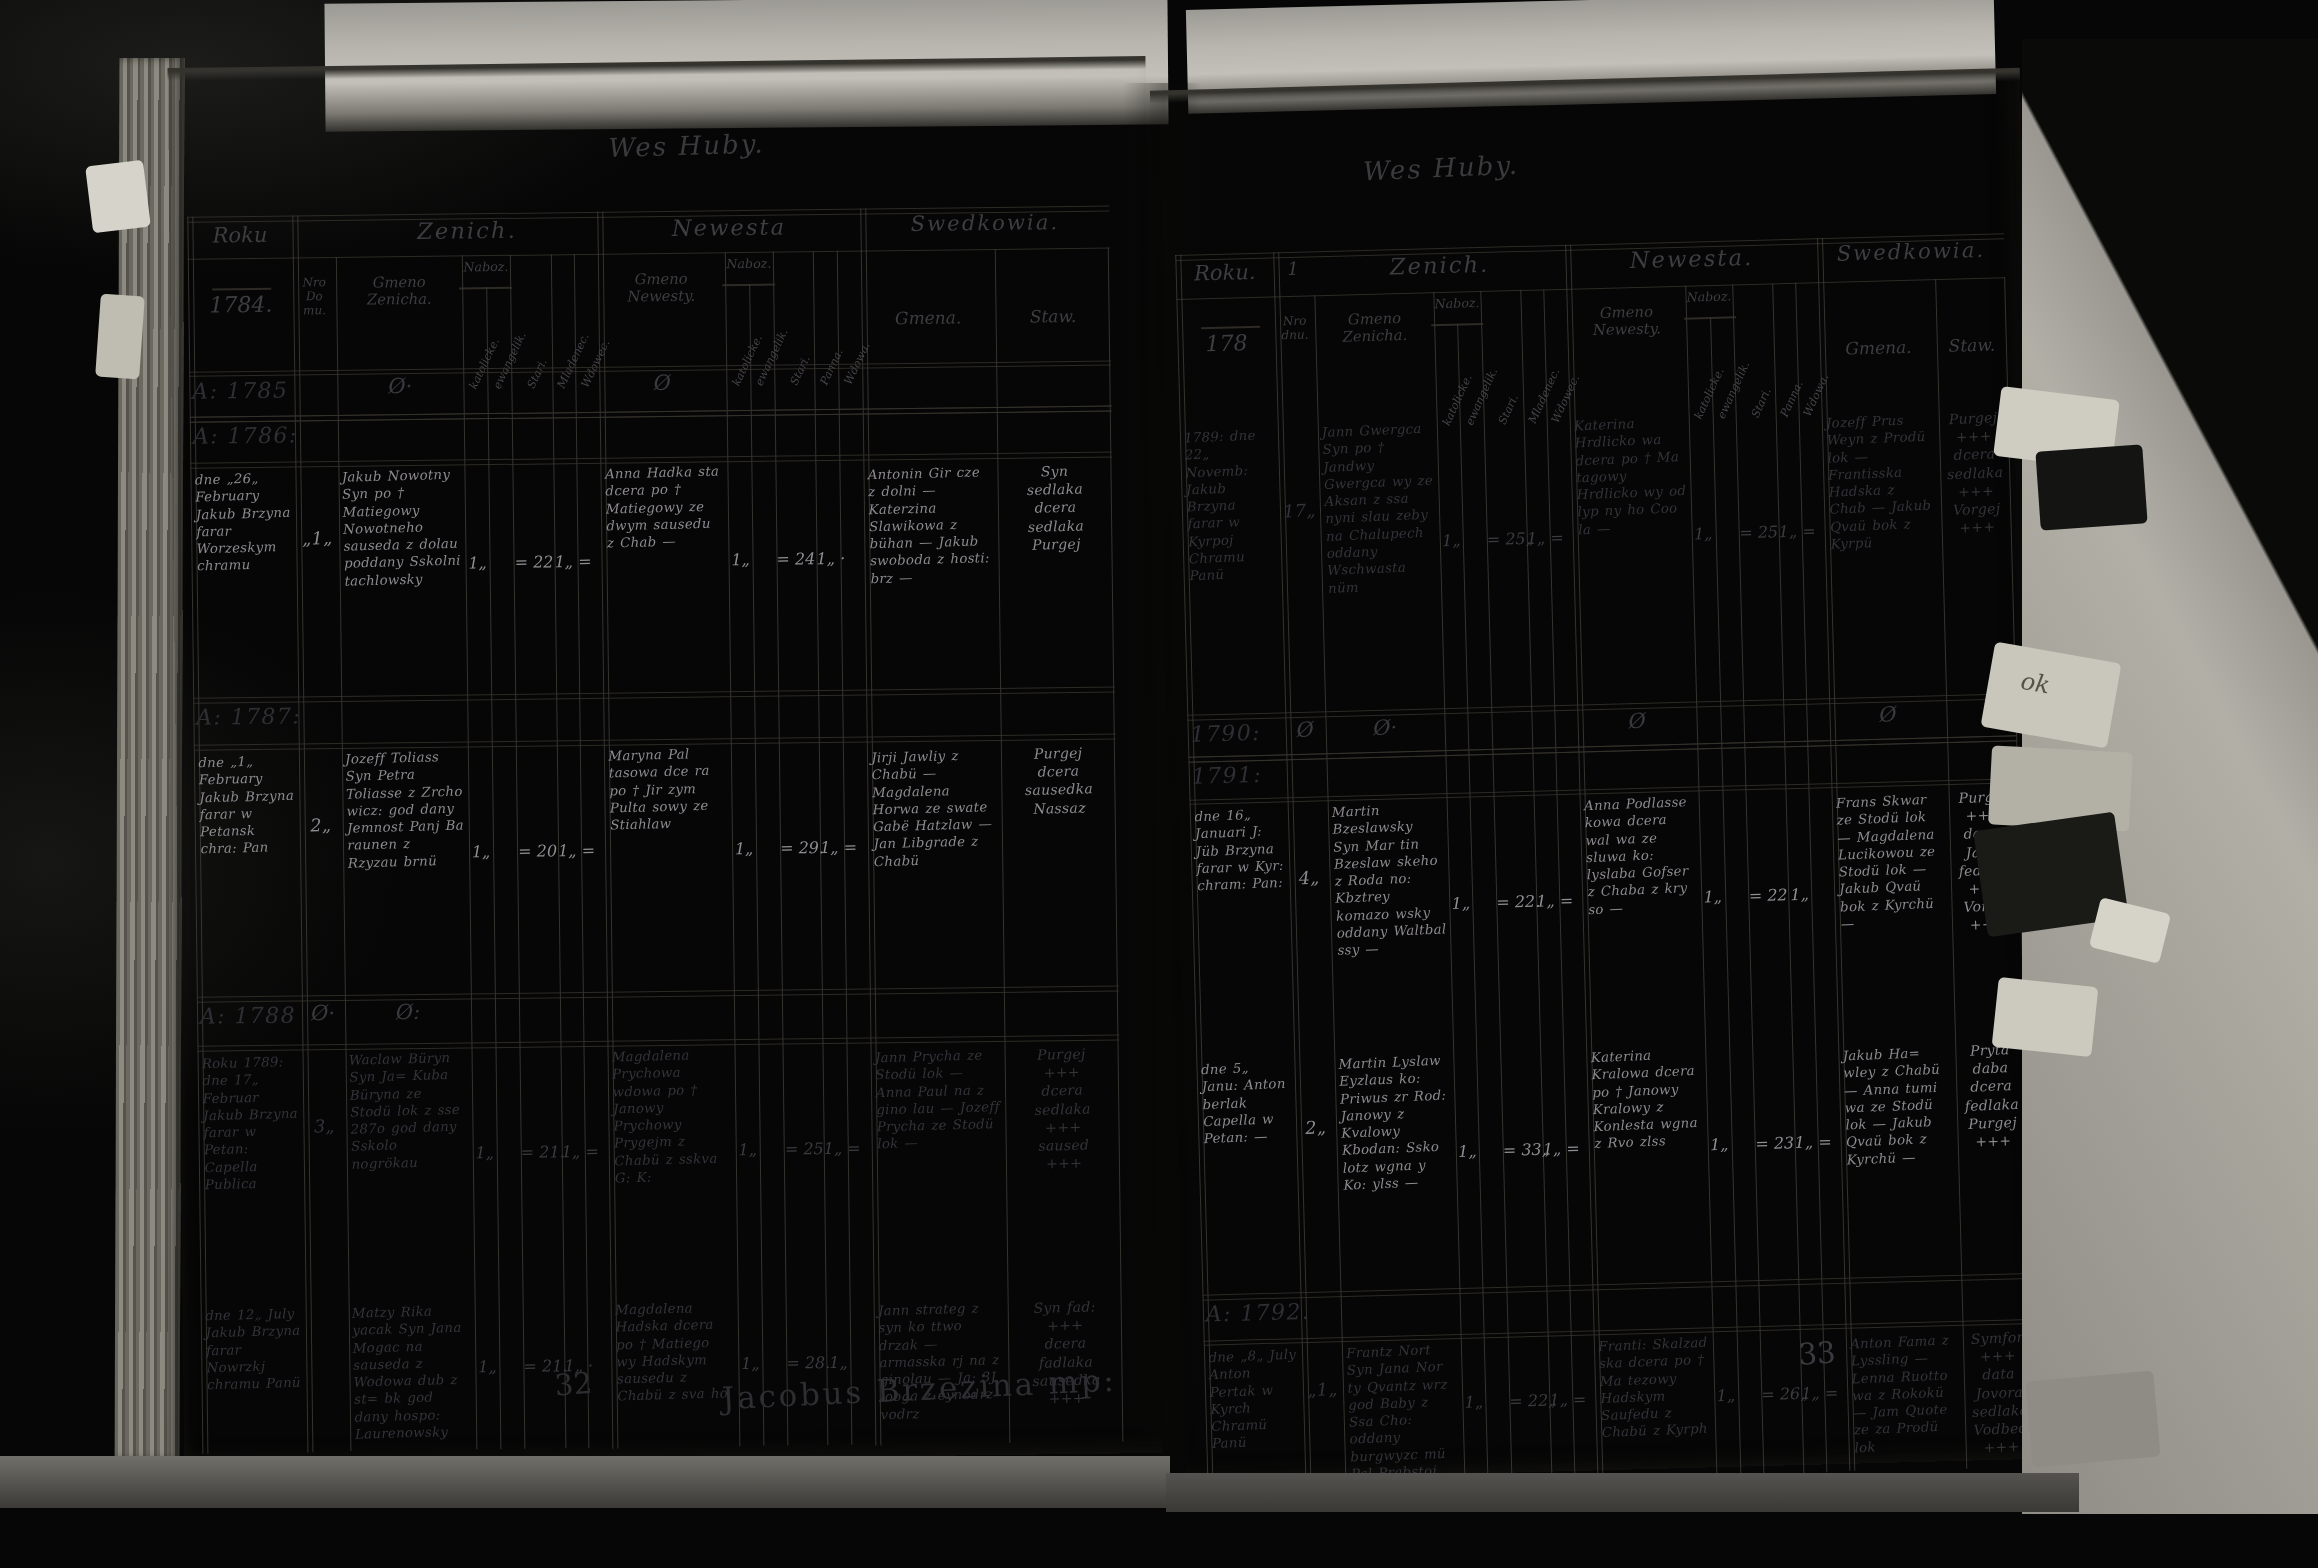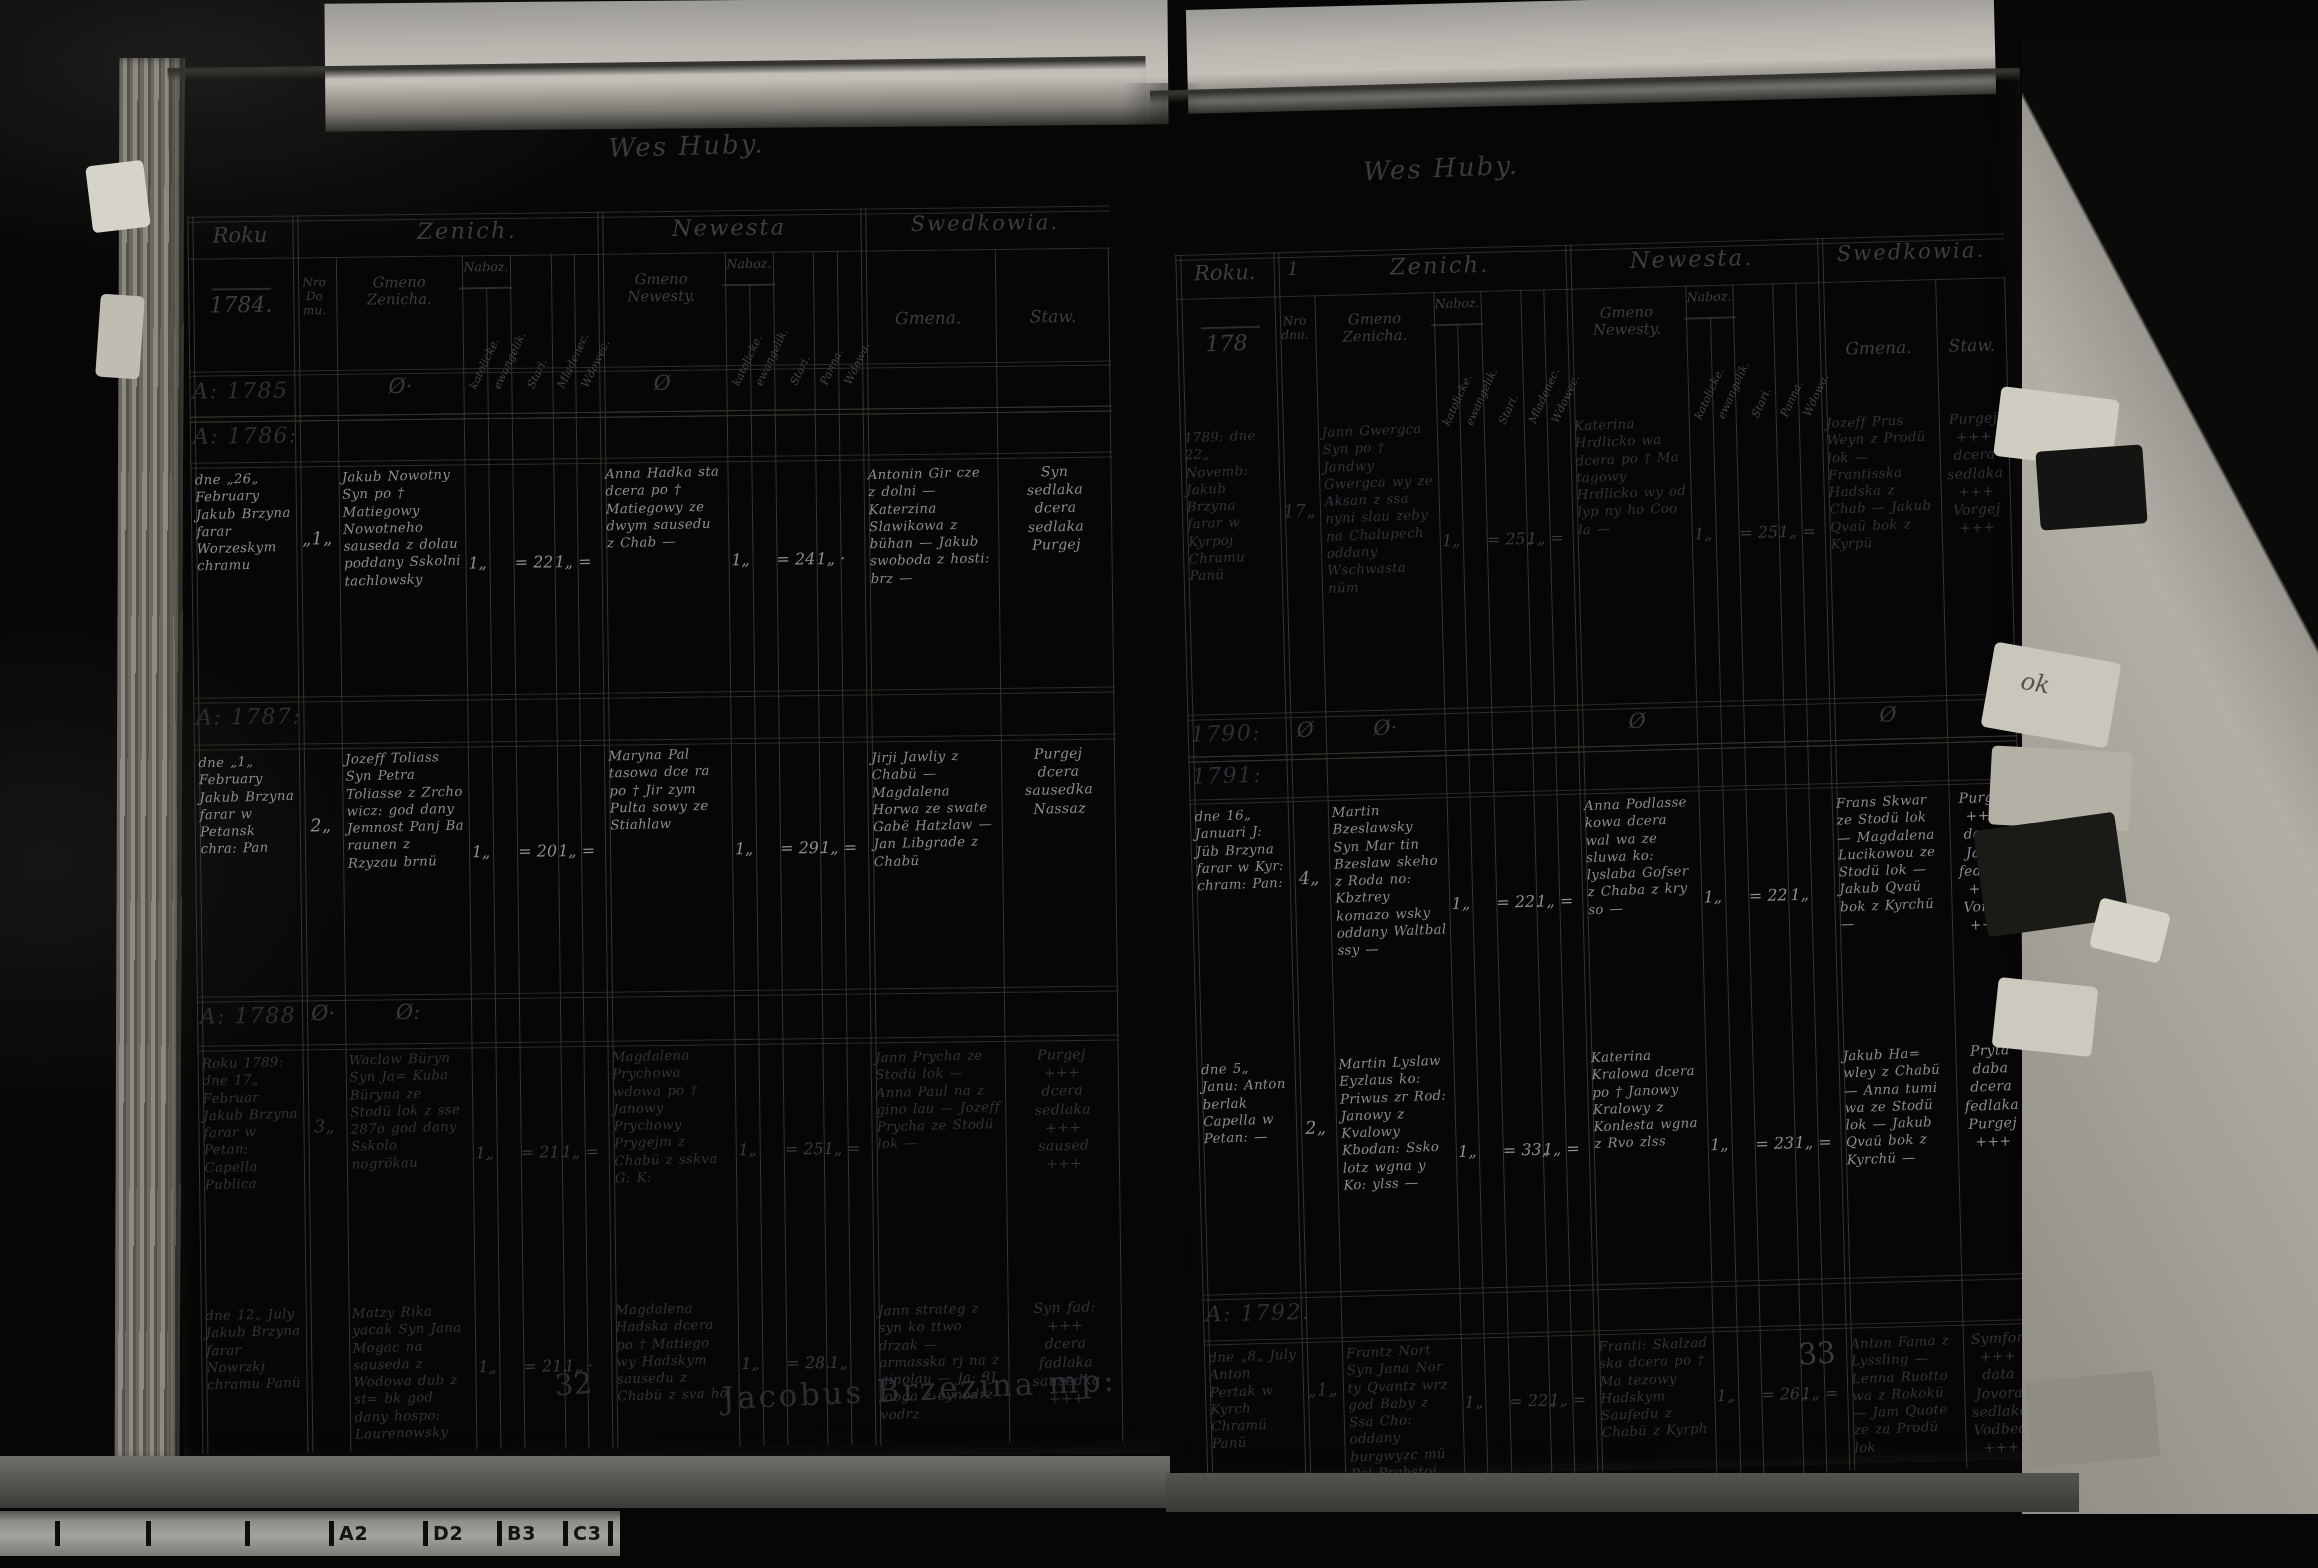--- a/index.html
+++ b/index.html
@@ -402,28 +402,14 @@
   <div class="abs tab t3">ok</div>
   <div class="abs tab t4"></div>
   <div class="abs tab t5"></div>
   <div class="abs tab t6"></div>
   <div class="abs tab t7"></div>
   <div class="abs tab t8"></div>
 
   <div class="abs shelf"></div>
   <div class="abs shelf2"></div>
 
-  <div class="abs ruler">
-    <div class="tick" style="left:55px"></div>
-    <div class="tick" style="left:146px"></div>
-    <div class="tick" style="left:245px"></div>
-    <div class="tick" style="left:329px"></div>
-    <div class="tick" style="left:423px"></div>
-    <div class="tick" style="left:497px"></div>
-    <div class="tick" style="left:563px"></div>
-    <div class="tick" style="left:608px"></div>
-    <span class="tick-label" style="left:339px">A2</span>
-    <span class="tick-label" style="left:433px">D2</span>
-    <span class="tick-label" style="left:507px">B3</span>
-    <span class="tick-label" style="left:573px">C3</span>
-  </div>
 </div>
 
 
 </body></html>

